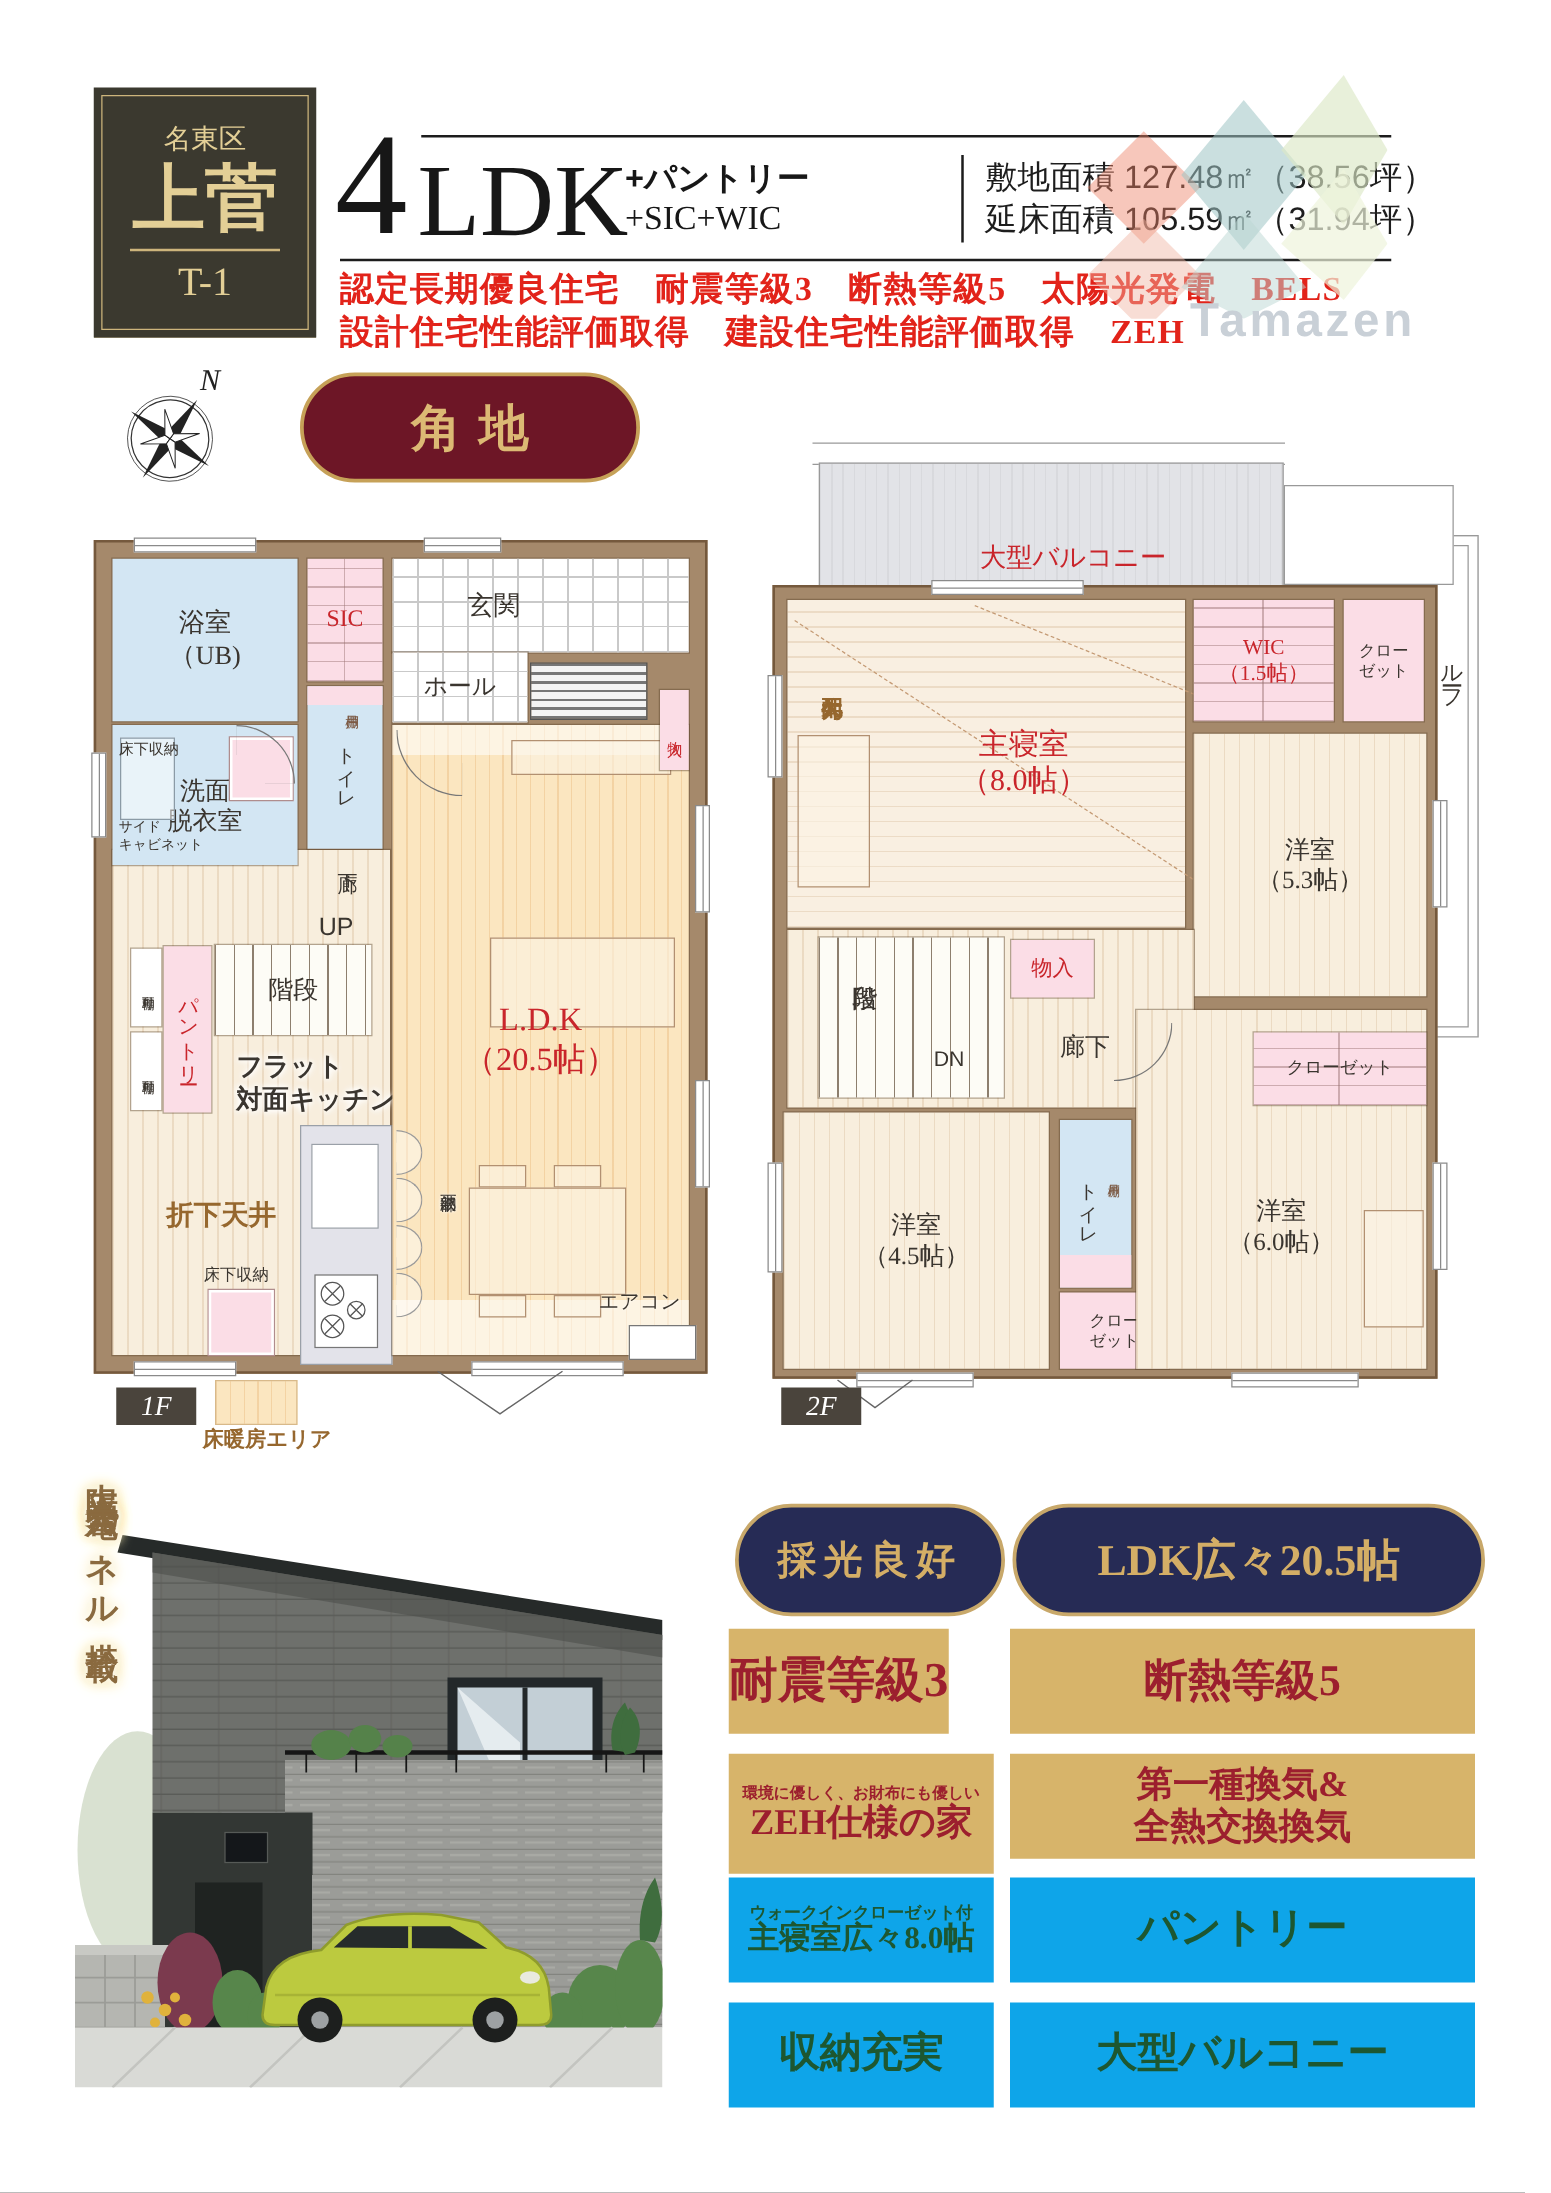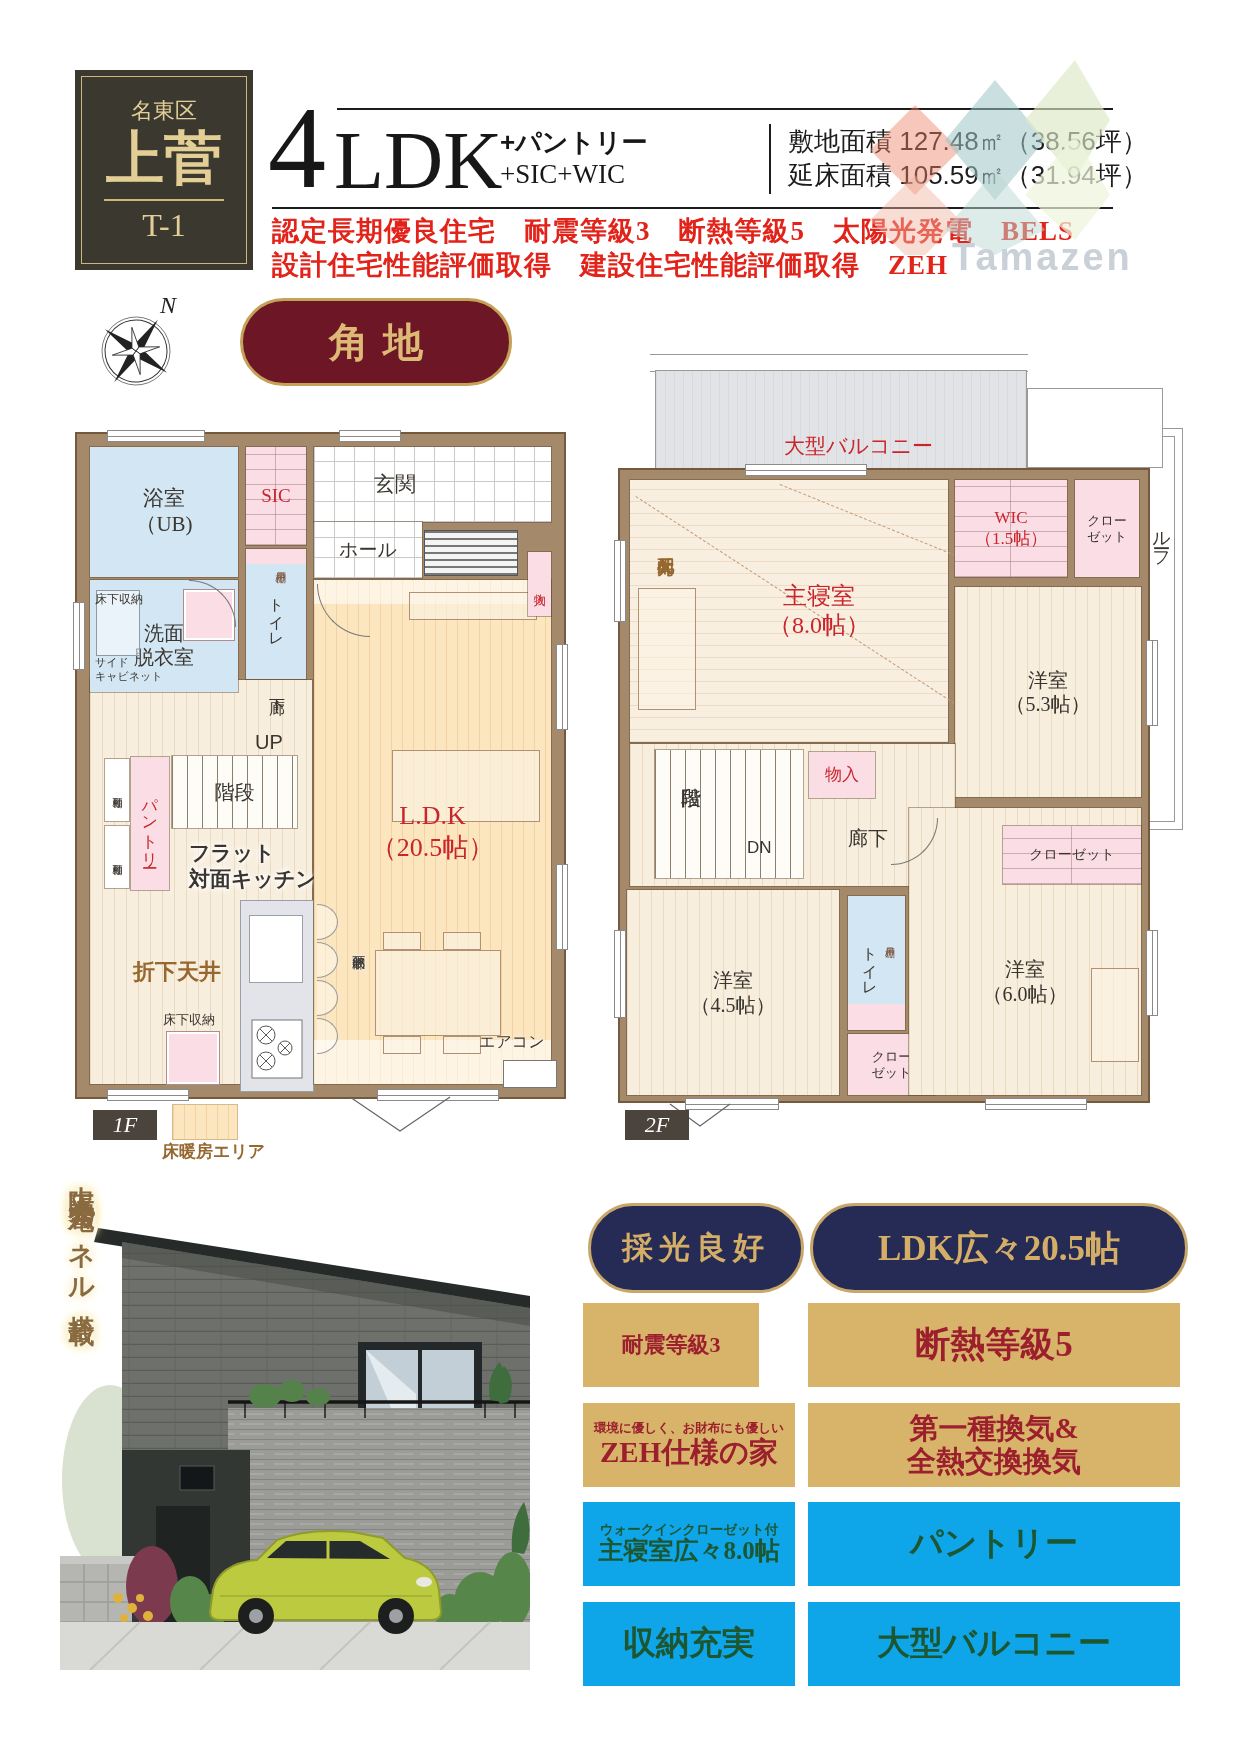--- a/index.html
+++ b/index.html
@@ -395,24 +395,24 @@
         <ellipse cx="364" cy="432" rx="8" ry="5" fill="#e9eadf"></ellipse>
         <line x1="160" y1="446" x2="372" y2="446" stroke="#a7b335" stroke-width="2"></line>
       </g>
     </svg>
     <div class="abs caption-v" style="left:4px;top:16px;height:480px">太陽光発電パネル搭載</div>
   </div>
 
   <div class="pill" style="left:588px;top:1203px;width:210px;height:84px;font-size:31px;letter-spacing:6px">採光良好</div>
   <div class="pill" style="left:810px;top:1203px;width:372px;height:84px;font-size:35px">LDK広々20.5帖</div>
 
-  <div class="feat gold" style="left:583px;top:1303px;width:176px;height:84px;font-size:22px">耐震等級3</div>
+  <div class="feat gold" style="left:583px;top:1303px;width:176px;height:84px;font-size:39px">耐震等級3</div>
   <div class="feat gold" style="left:808px;top:1303px;width:372px;height:84px;font-size:35px">断熱等級5</div>
 
-  <div class="feat gold" style="left:583px;top:1403px;width:212px;height:84px">
+  <div class="feat gold" style="left:583px;top:1403px;width:212px;height:96px">
     <span style="font-size:12.5px">環境に優しく、お財布にも優しい</span>
     <span style="font-size:29px">ZEH仕様の家</span>
   </div>
   <div class="feat gold pre" style="left:808px;top:1403px;width:372px;height:84px;font-size:29px">第一種換気&amp;
 全熱交換換気</div>
 
   <div class="feat gray" style="left:583px;top:1502px;width:212px;height:84px">
     <span style="font-size:13.5px">ウォークインクローゼット付</span>
     <span style="font-size:25px">主寝室広々8.0帖</span>
   </div>

